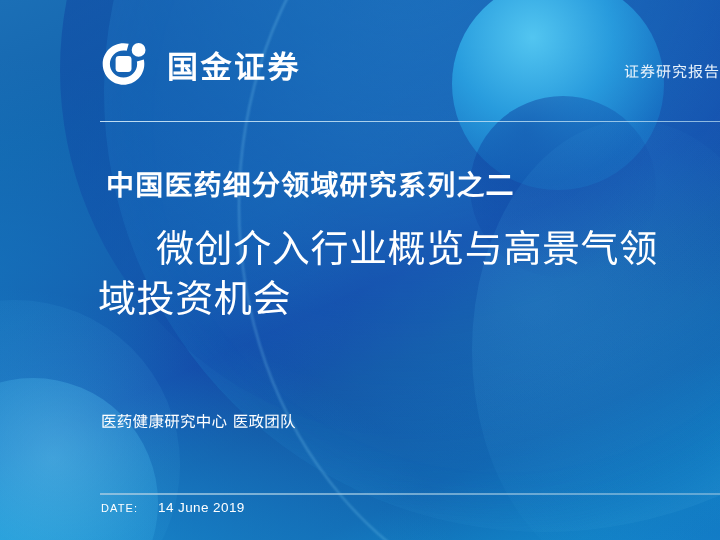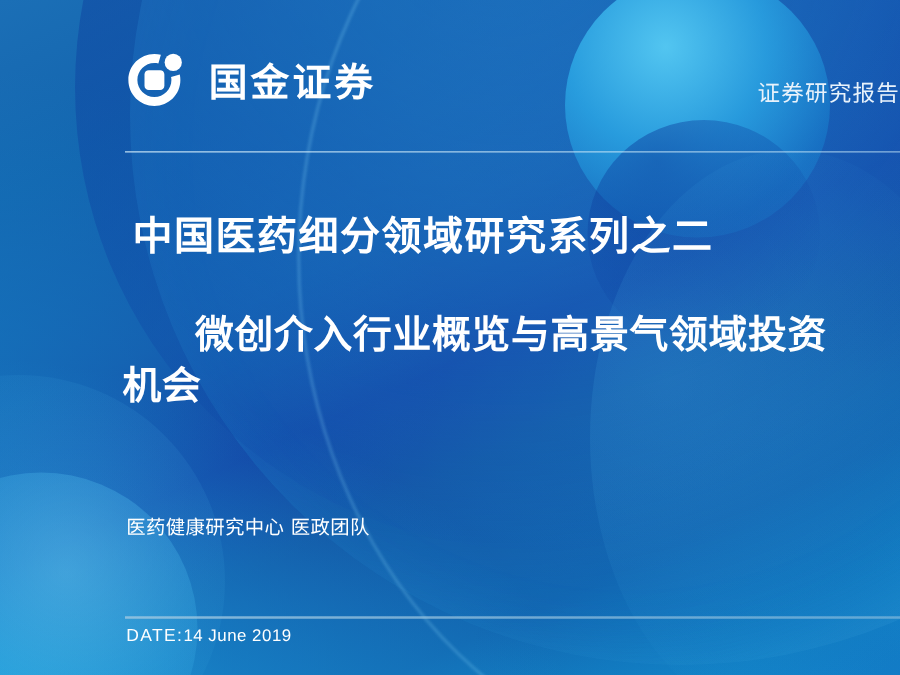--- a/index.html
+++ b/index.html
@@ -161,21 +161,21 @@
     letter-spacing: 1.7px;
     margin-top: 4px;
     white-space: nowrap;
   }
 
   .report-tag {
     position: absolute;
     right: 12px;
     top: 60px;
     color: #e8f2fb;
-    font-size: 18px;
+    font-size: 15px;
     letter-spacing: 1px;
     font-family: "DejaVu Sans", "Liberation Sans", sans-serif;
     white-space: nowrap;
     margin-left: 44px;
   }
 
   .rule {
     position: absolute;
     left: 100px;
     right: 10px;
@@ -187,35 +187,35 @@
     top: 493px;
     height: 2px;
     background: linear-gradient(to right, rgba(160,200,225,0.80), rgba(150,195,224,0.58));
   }
 
   .series-title {
     position: absolute;
     left: 106px;
     top: 163px;
     color: #ffffff;
-    font-size: 32px;
+    font-size: 28px;
     font-weight: bold;
     letter-spacing: 1.2px;
     font-family: "DejaVu Sans", "Liberation Sans", sans-serif;
     white-space: nowrap;
   }
 
   .main-title {
     position: absolute;
     left: 98px;
-    top: 248px;
+    top: 224px;
     width: 572px;
     color: #ffffff;
-    font-size: 31px;
-    font-weight: bold;
+    font-size: 38px;
+    font-weight: normal;
     line-height: 1.32;
     letter-spacing: 0.6px;
     text-indent: 58px;
     font-family: "DejaVu Sans", "Liberation Sans", sans-serif;
   }
 
   .meta-block {
     position: absolute;
     left: 101px;
     top: 410px;
@@ -229,22 +229,22 @@
 
   .date-row {
     position: absolute;
     left: 101px;
     top: 500px;
     display: flex;
     align-items: baseline;
     color: #ffffff;
     font-family: "Liberation Sans", "DejaVu Sans", sans-serif;
   }
-  .date-label { font-size: 14px; letter-spacing: 1.1px; }
-  .date-value { font-size: 13.5px; letter-spacing: 0.4px; }
+  .date-label { font-size: 11px; letter-spacing: 1.1px; }
+  .date-value { font-size: 13.5px; margin-left: 20px; letter-spacing: 0.4px; }
 </style>
 </head>
 <body>
 
 <div id="slide">
 
   <div class="bg-base"></div>
   <div class="bg-tint-left"></div>
   <div class="bg-tint-right"></div>
   <div class="swoosh"></div>

